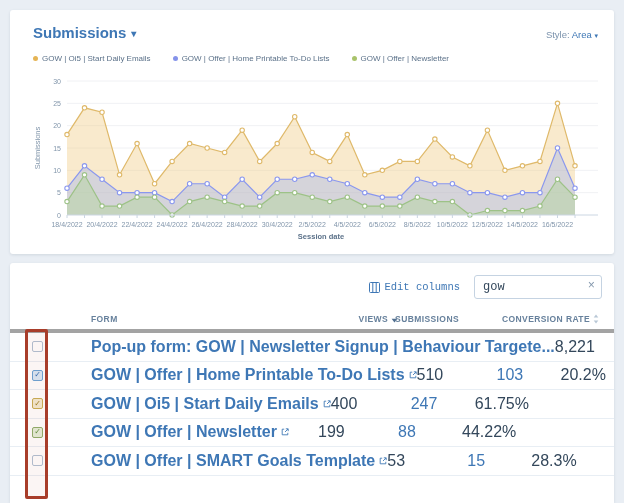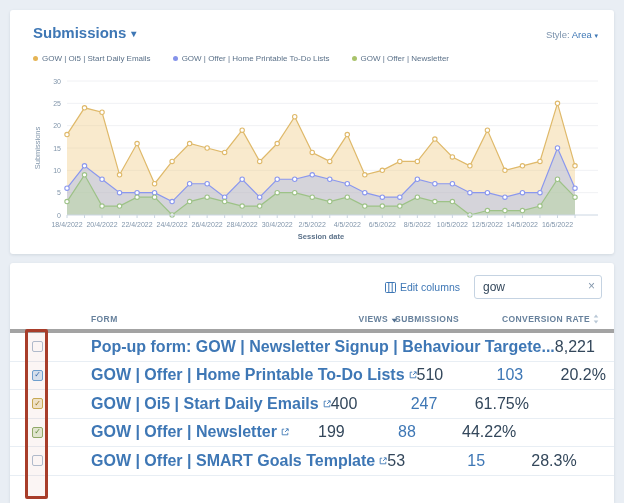--- a/index.html
+++ b/index.html
@@ -18,21 +18,21 @@
   .style-row .val { color:#3e77b5; cursor:pointer; }
   .style-row .caret { color:#3e77b5; font-size:7px; }
   #legend { position:absolute; left:23px; top:44px; display:flex; gap:22px; }
   .legend-item { display:flex; align-items:center; gap:4px; font-size:8px; color:#5b7189; cursor:pointer; }
   .legend-dot { width:5px; height:5px; border-radius:50%; }
   #chart-wrap { position:absolute; left:0; top:58px; width:604px; height:182px; }
   svg text { font-family:"Liberation Sans", sans-serif; }
 
   
   #table-panel { left:10px; top:263px; width:604px; height:240px; border-radius:3px 3px 0 0; overflow:hidden; }
-  #toolbar { position:absolute; top:12px; right:12px; display:flex; align-items:center; gap:14px; }
+  #toolbar { position:absolute; top:12px; right:12px; display:flex; align-items:center; gap:14px;font-family:Liberation Mono, monospace; }
   #edit-columns { display:flex; align-items:center; gap:4px; color:#3e77b5; font-size:10.5px; cursor:pointer; }
   #search-box { position:relative; width:128px; }
   #search-box input { width:128px; height:24px; border:1px solid #c5d3e2; border-radius:3px;
     font-size:12px; color:#33475b; padding:0 22px 0 8px; outline:none; font-family:inherit; }
   #search-clear { position:absolute; right:7px; top:4px; color:#8498ad; font-size:12px; cursor:pointer; line-height:14px; }
 
   #table-block { position:absolute; left:0; top:46px; right:0; }
   .trow { display:grid; grid-template-columns:81px 1fr 80px 64px 137px; padding-right:15px; align-items:center; }
   .trow.head { height:24px; border-bottom:4px solid #a3a3a3; }
   .trow.body { height:28.5px; border-bottom:1px solid #e8eef4; }

